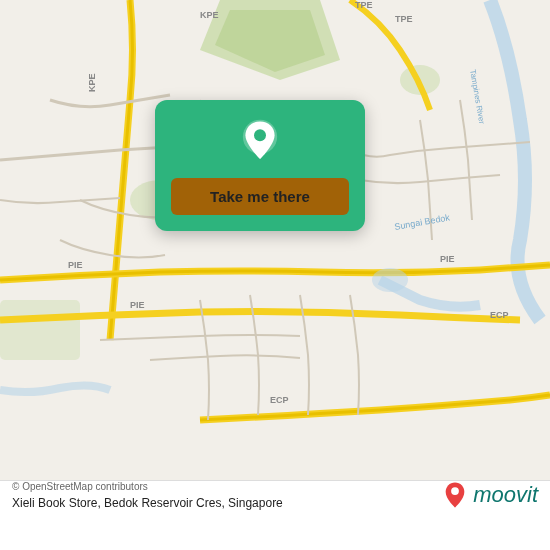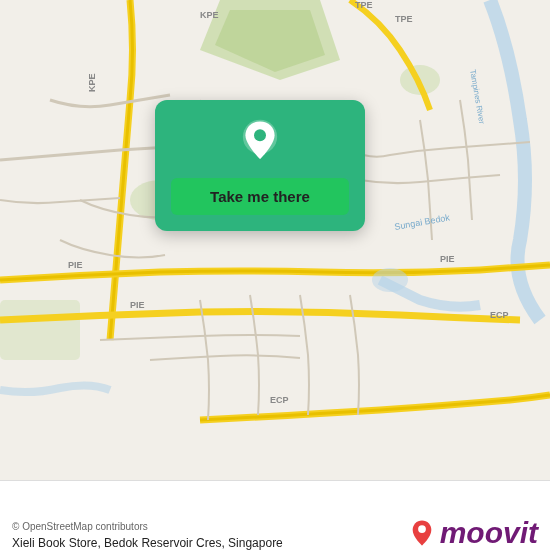--- a/index.html
+++ b/index.html
@@ -42,39 +42,39 @@
       box-shadow: 0 4px 16px rgba(0,0,0,0.25);
     }
 
     #location-pin-icon {
       width: 48px;
       height: 48px;
       margin-bottom: 12px;
     }
 
     #take-me-there-btn {
-      background: #22c55e;
+      background: #a16207;
       color: #222;
       border: none;
       border-radius: 6px;
       padding: 10px 24px;
       font-size: 15px;
       font-weight: 600;
       cursor: pointer;
       width: 100%;
       text-align: center;
     }
 
     
     #bottom-bar {
       width: 550px;
       height: 70px;
       background: white;
       display: flex;
-      align-items: flex-end;
+      align-items: flex-start;
       padding: 0 12px;
       border-top: 1px solid #ddd;
       position: relative;
     }
 
     #bottom-bar-text {
       flex: 1;
     }
 
     #attribution {
@@ -95,23 +95,23 @@
       gap: 4px;
       flex-shrink: 0;
     }
 
     #moovit-pin {
       width: 28px;
       height: 28px;
     }
 
     #moovit-text {
-      font-size: 30px;
-      font-weight: 700;
-      color: #701a75;
+      font-size: 22px;
+      font-weight: 400;
+      color: #0f766e;
       font-style: italic;
     }
   </style>
 </head>
 <body>
 
 <div id="map-container">
   <svg id="map-svg" viewBox="0 0 550 480" xmlns="http://www.w3.org/2000/svg">
 
     <rect width="550" height="480" fill="#f2efe9"></rect>

